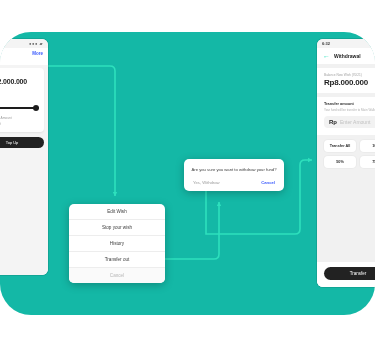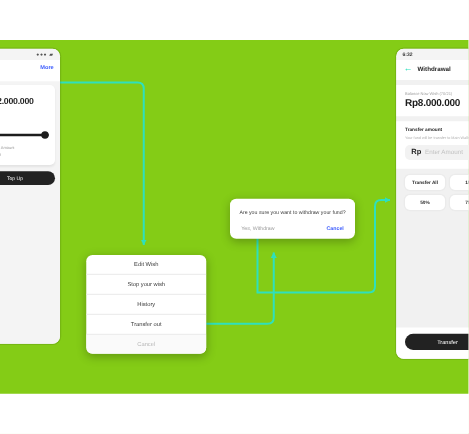--- a/index.html
+++ b/index.html
@@ -16,22 +16,23 @@
     height: 347px;
     background: #ffffff;
     overflow: hidden;
   }
   #stage {
     position: absolute;
     left: 0;
     top: 32px;
     width: 375px;
     height: 283px;
-    background: #84cc16;
+    background: #14b8a6;
     overflow: hidden;
+    border-radius: 31px;
   }
 
   
   #wires {
     position: absolute;
     left: 0; top: 0;
     width: 375px; height: 283px;
     pointer-events: none;
   }
 

